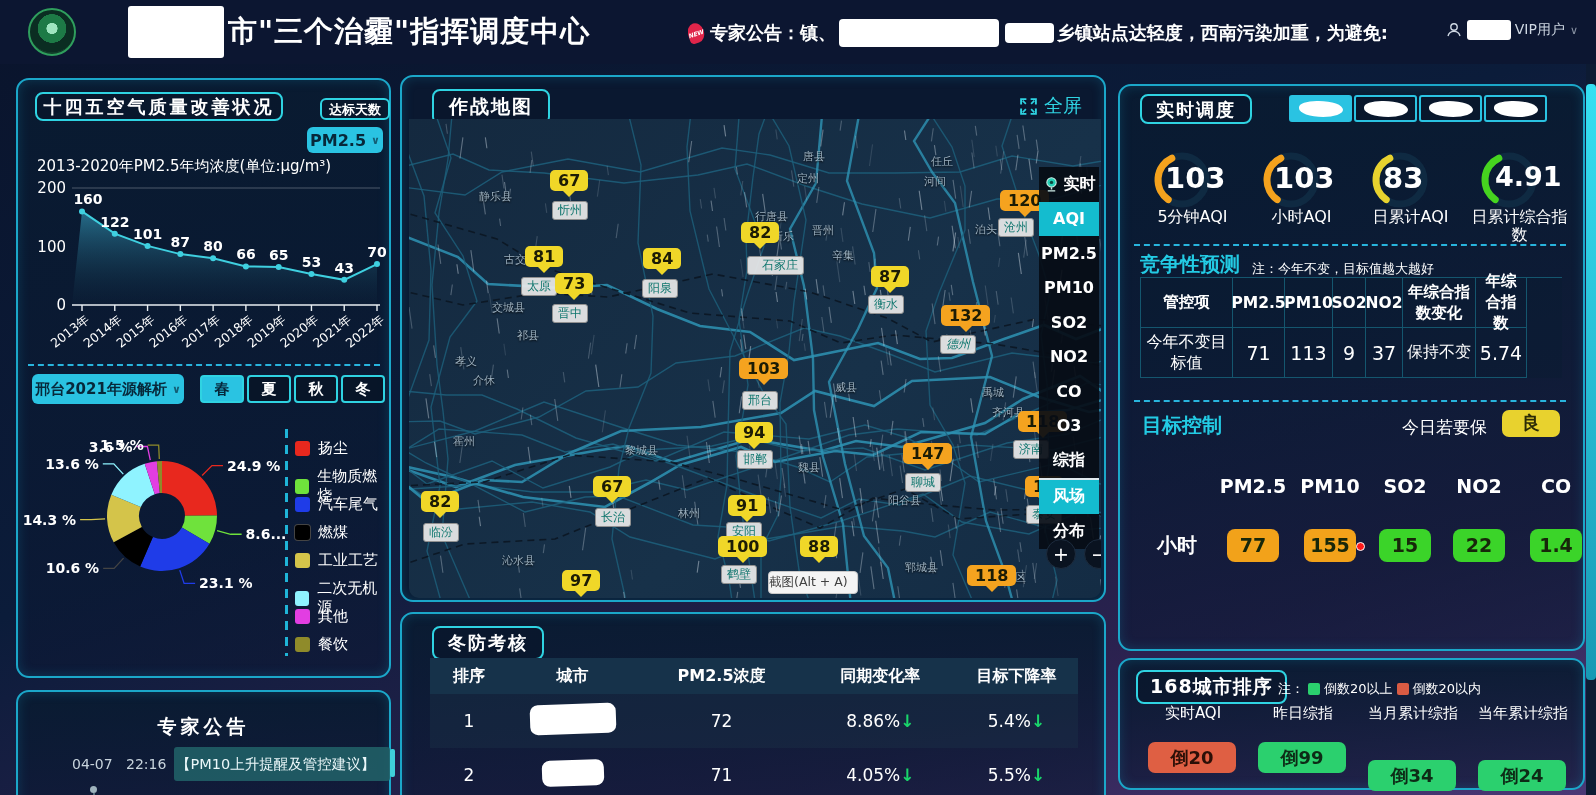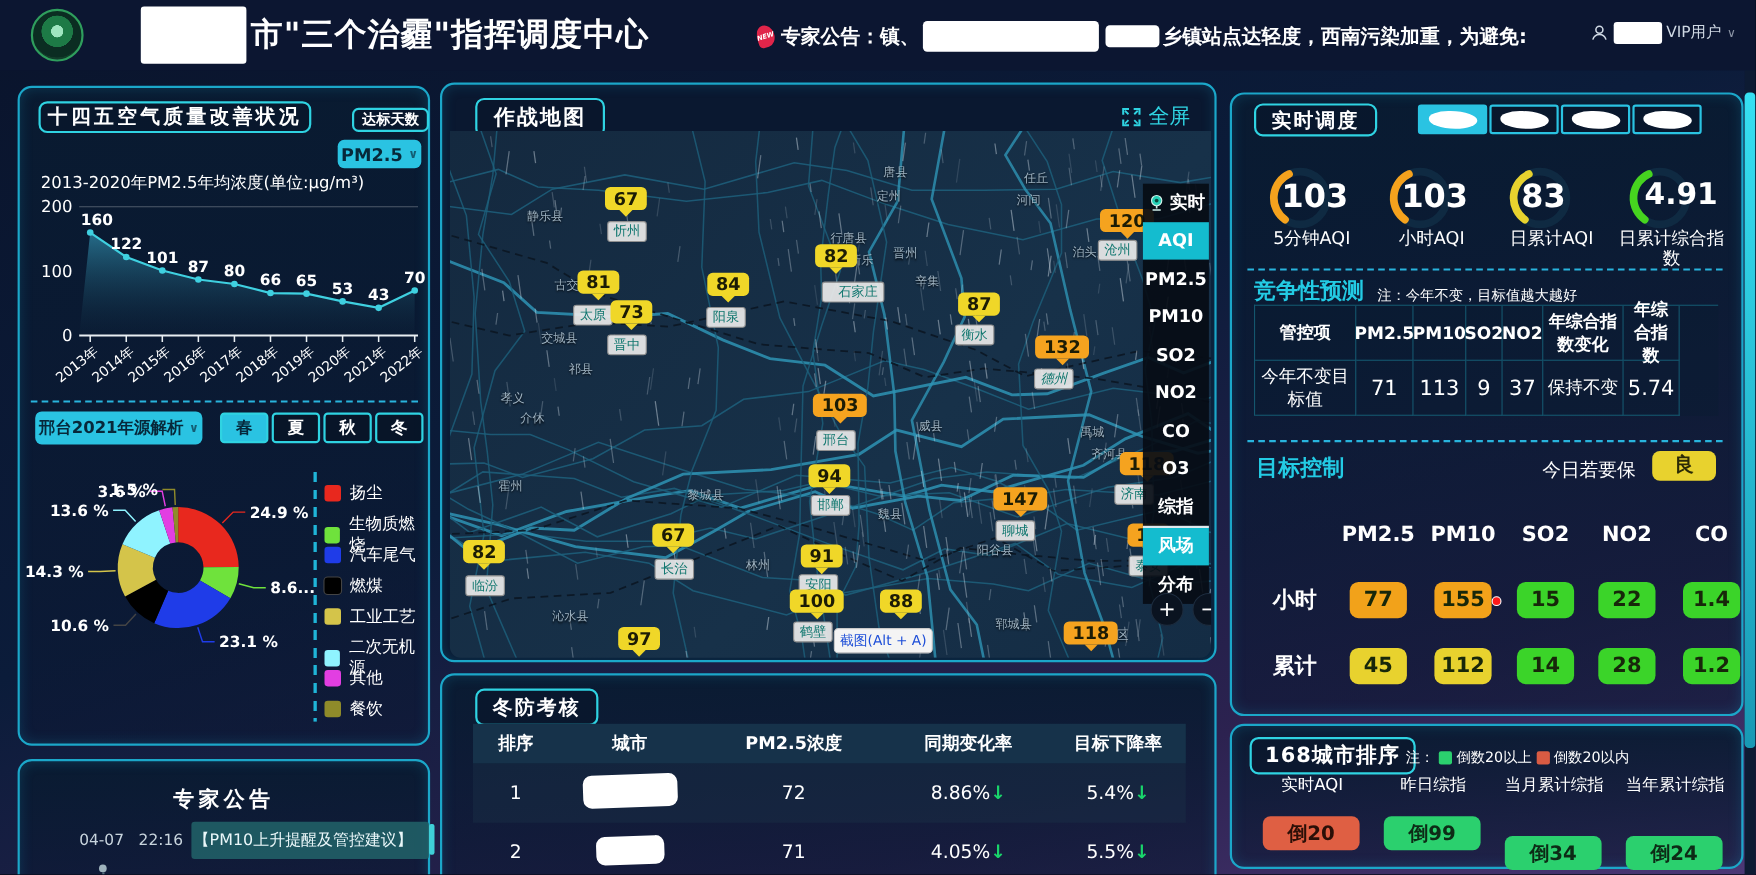--- a/index.html
+++ b/index.html
@@ -59,22 +59,22 @@
   .mk{position:absolute;color:#1c1c05;font-weight:bold;font-size:16px;padding:1px 8px;border-radius:5px;z-index:3;}
   .mk:after{content:'';position:absolute;left:50%;margin-left:-6px;top:100%;border:6px solid transparent;}
   .mk.y{background:#f0d728;} .mk.y:after{border-top-color:#f0d728;}
   .mk.o{background:#f5a31f;} .mk.o:after{border-top-color:#f5a31f;}
   .mkcity{position:absolute;background:rgba(233,233,233,.93);color:#0f766e;font-size:12px;padding:0 5px;border:1px solid #909090;border-radius:3px;white-space:nowrap;z-index:3;}
   #mmenu{position:absolute;left:630px;top:48px;width:60px;z-index:5;background:rgba(7,12,21,.92);}
   .mi{height:34.5px;display:flex;align-items:center;justify-content:center;font-size:16px;font-weight:bold;color:#fff;}
   .mi.on{background:#14bccf;justify-content:center;}
   .mi.sep{border-bottom:2px solid #dfe9ee;}
   .zbtn{position:absolute;width:30px;height:30px;border-radius:50%;background:#0a1320;color:#fff;font-size:19px;text-align:center;line-height:28px;z-index:6;border:1px solid #1d2c3e;box-sizing:border-box;}
-  #map-tip{position:absolute;left:349px;top:452px;width:88px;height:21px;background:#f4f4f4;border:1px solid #c9c9c9;border-radius:4px;
-    color:#1d4ed8;font-size:12.5px;text-align:center;line-height:20px;z-index:7;}
+  #map-tip{position:absolute;left:359px;top:452px;width:88px;height:21px;background:#f4f4f4;border:1px solid #c9c9c9;border-radius:4px;
+    color:#404040;font-size:12.5px;line-height:20px;z-index:7;}
   
   #wt-title{left:30px;top:12px;padding:3px 14px;font-size:18px;letter-spacing:2px;}
   #wt-table{position:absolute;left:28px;top:44px;width:648px;}
   .wt-row{display:flex;align-items:center;text-align:center;}
   .wt-hdr{height:36px;background:#16324a;font-weight:bold;font-size:16px;}
   .wt-d{height:54px;font-size:17px;}
   .wt-d.alt{background:rgba(26,48,72,.45);}
   .wc0{width:12%;} .wc1{width:20%;} .wc2{width:26%;} .wc3{width:23%;} .wc4{width:19%;}
   .dn{color:#19d56b;font-weight:bold;}
   .city-blob{display:inline-block;background:#fff;border-radius:8px;transform:rotate(-2deg);}
@@ -870,38 +870,20 @@
         <div class="tg-cell" style="width: 74px; height: 60px;">
           <div class="badge green" style="width: 52px; height: 33px;">15</div>
         </div>
         <div class="tg-cell" style="width: 74px; height: 60px;">
           <div class="badge green" style="width: 52px; height: 33px;">22</div>
         </div>
         <div class="tg-cell" style="width: 80px; height: 60px;">
           <div class="badge green" style="width: 52px; height: 33px;">1.4</div>
         </div>
       </div>
-      <div class="tg-row" style="top: 489px;">
-        <div class="tg-cell" style="width: 74px; height: 60px; font-size: 20px; font-weight: bold;">累计</div>
-        <div class="tg-cell" style="width: 78px; height: 60px;">
-          <div class="badge yellow" style="width: 52px; height: 33px;">45</div>
-        </div>
-        <div class="tg-cell" style="width: 76px; height: 60px;">
-          <div class="badge yellow" style="width: 52px; height: 33px;">112</div>
-        </div>
-        <div class="tg-cell" style="width: 74px; height: 60px;">
-          <div class="badge green" style="width: 52px; height: 33px;">14</div>
-        </div>
-        <div class="tg-cell" style="width: 74px; height: 60px;">
-          <div class="badge green" style="width: 52px; height: 33px;">28</div>
-        </div>
-        <div class="tg-cell" style="width: 80px; height: 60px;">
-          <div class="badge green" style="width: 52px; height: 33px;">1.2</div>
-        </div>
-      </div>
       <div class="tg-row" style="top: 549px;">
         <div class="tg-cell" style="width: 74px; height: 60px; font-size: 20px; font-weight: bold;">不控制</div>
         <div class="tg-cell" style="width: 78px; height: 60px;">
           <div class="badge green" style="width: 52px; height: 33px;"></div>
         </div>
         <div class="tg-cell" style="width: 76px; height: 60px;">
           <div class="badge green" style="width: 52px; height: 33px;"></div>
         </div>
         <div class="tg-cell" style="width: 74px; height: 60px;">
           <div class="badge green" style="width: 52px; height: 33px;"></div>

